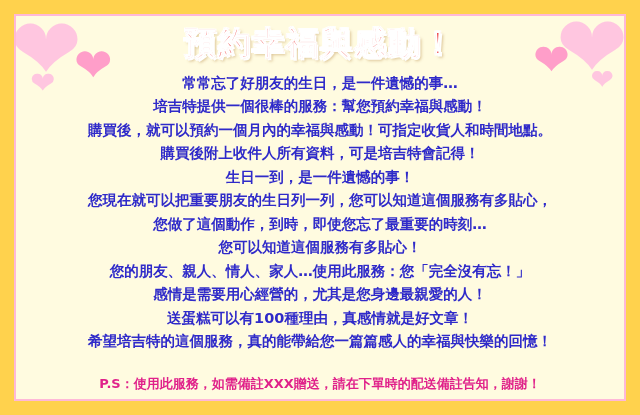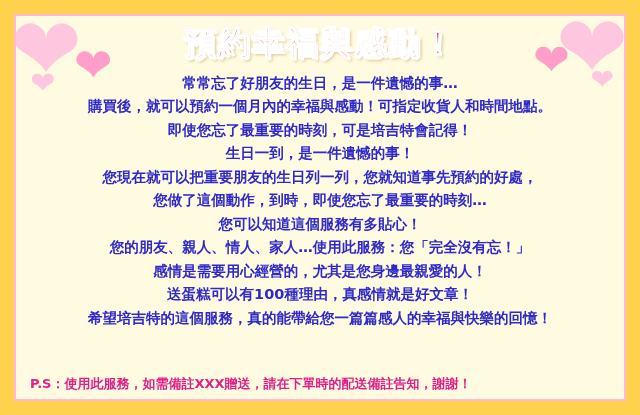--- a/index.html
+++ b/index.html
@@ -74,21 +74,21 @@
   }
   .body-text .line {
     display: block;
     white-space: nowrap;
   }
   .ps-line {
     position: absolute;
     left: 14px;
     right: 14px;
     bottom: 6px;
-    text-align: left;
+    text-align: center;
     color: #e0218a;
     font-size: 13px;
     font-weight: bold;
     white-space: nowrap;
     margin-top: 40px;
   }
 </style>
 </head>
 <body>
 
@@ -102,24 +102,25 @@
     <div class="hglyph" style="right:-4px; top:-12px; font-size:86px; color:#ffc6e0;">❤</div>
     <div class="hglyph" style="right:54px; top:22px; font-size:44px; color:#ff9ec9;">❤</div>
     <div class="hglyph" style="right:10px; top:50px; font-size:28px; color:#ffc6e0;">❤</div>
 
     <div class="title-wrap">
       <span class="title">預約幸福與感動！</span>
     </div>
 
     <div class="body-text">
       <span class="line">常常忘了好朋友的生日，是一件遺憾的事…</span>
+      <span class="line">培吉特提供一個很棒的服務：幫您預約幸福與感動！</span>
       <span class="line">購買後，就可以預約一個月內的幸福與感動！可指定收貨人和時間地點。</span>
-      <span class="line">即使您忘了最重要的時刻，可是培吉特會記得！</span>
+      <span class="line">購買後附上收件人所有資料，可是培吉特會記得！</span>
       <span class="line">生日一到，是一件遺憾的事！</span>
-      <span class="line">您現在就可以把重要朋友的生日列一列，您就知道事先預約的好處，</span>
+      <span class="line">您現在就可以把重要朋友的生日列一列，您可以知道這個服務有多貼心，</span>
       <span class="line">您做了這個動作，到時，即使您忘了最重要的時刻…</span>
       <span class="line">您可以知道這個服務有多貼心！</span>
       <span class="line">您的朋友、親人、情人、家人…使用此服務：您「完全沒有忘！」</span>
       <span class="line">感情是需要用心經營的，尤其是您身邊最親愛的人！</span>
       <span class="line">送蛋糕可以有100種理由，真感情就是好文章！</span>
       <span class="line">希望培吉特的這個服務，真的能帶給您一篇篇感人的幸福與快樂的回憶！</span>
     </div>
 
     <div class="ps-line">P.S：使用此服務，如需備註XXX贈送，請在下單時的配送備註告知，謝謝！</div>
   </div>

